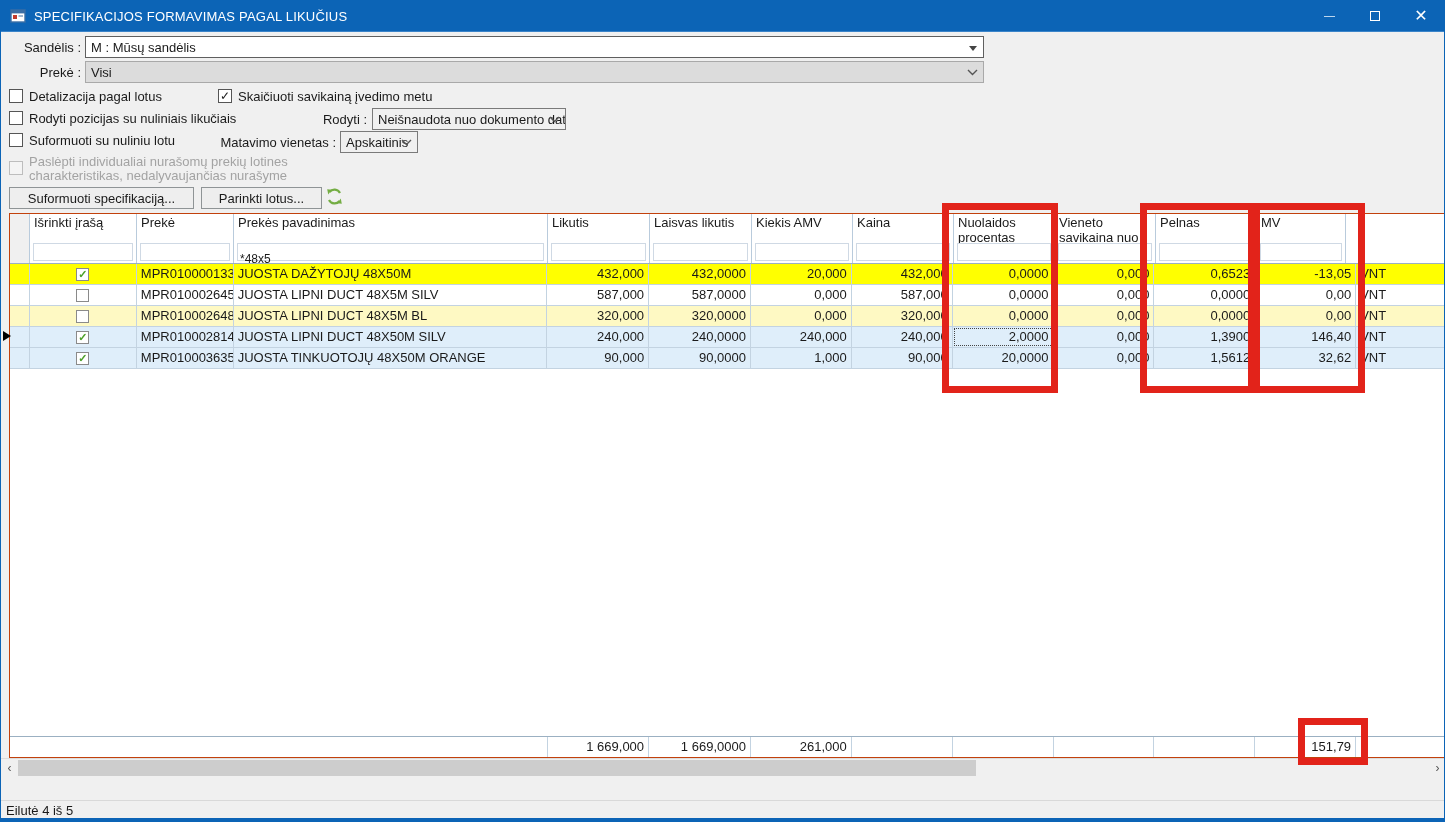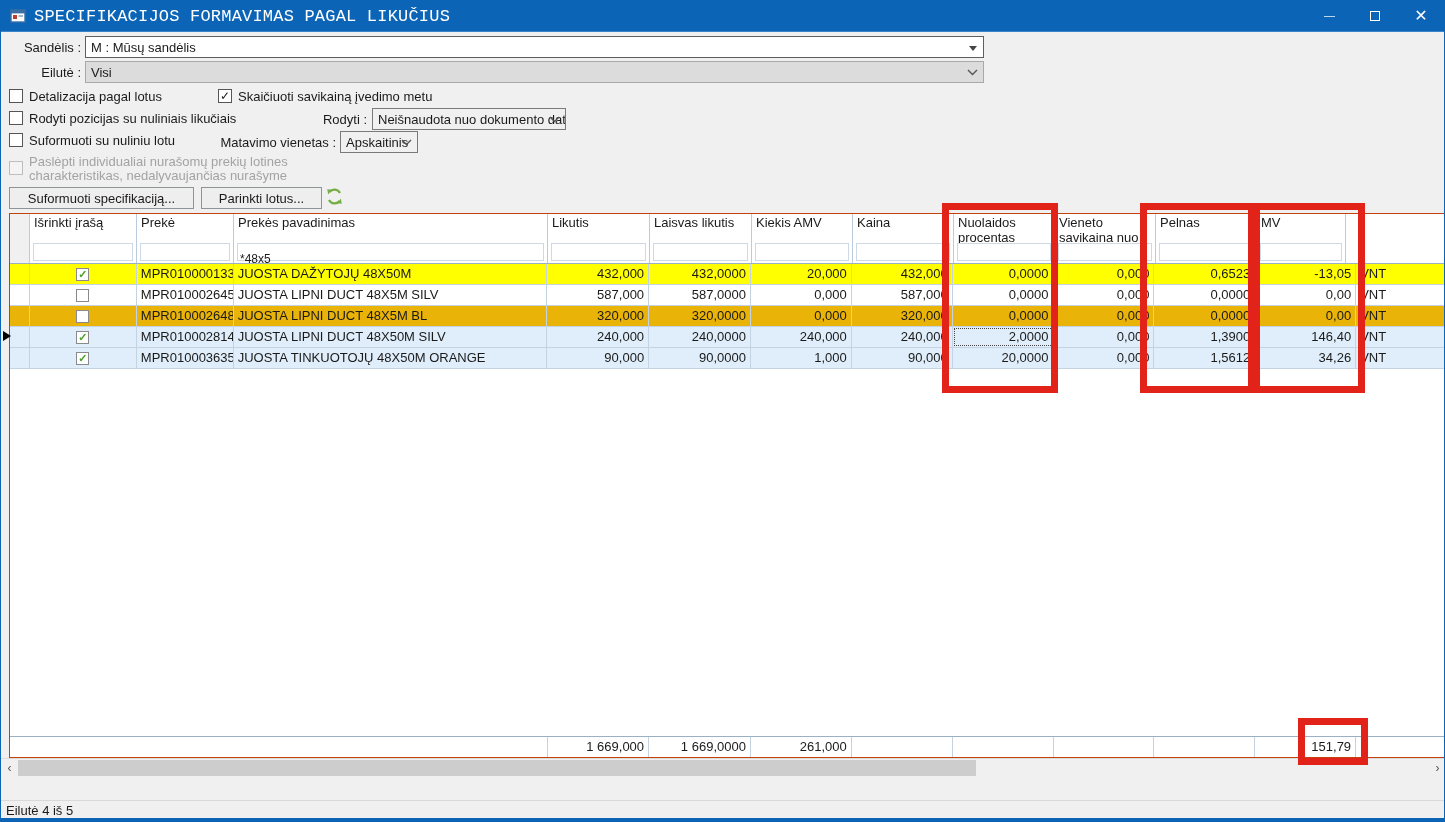--- a/index.html
+++ b/index.html
@@ -5,21 +5,21 @@
   * { box-sizing: border-box; margin: 0; padding: 0; }
   body { font-family: "Liberation Sans", sans-serif; background:#444; }
   .window {
     position: relative; width: 1445px; height: 822px; background:#f0f0f0;
     font-size: 13px; color:#1a1a1a; overflow: hidden; border:1px solid #0c64b6;
   }
   
   .titlebar { position:absolute; left:0; top:0; width:100%; height:31px; background:#0c64b6;
     display:flex; align-items:center; color:#fff; border-bottom:1px solid #3b84c9; }
   .app-icon { width:16px; height:16px; margin:0 8px 0 9px; flex:0 0 auto; }
-  .title-text { font-size:17px; letter-spacing:.2px;font-family:Liberation Mono, monospace; }
+  .title-text { font-size:13px; letter-spacing:.2px; }
   .win-btns { margin-left:auto; display:flex; height:100%; }
   .win-btn { width:46px; height:100%; display:flex; align-items:center; justify-content:center; color:#fff; }
   .glyph-min { width:11px; height:0; border-top:1px solid #bcd6ee; }
   .glyph-max { width:10px; height:10px; border:1px solid #fff; }
   .glyph-close { font-size:16px; line-height:1; font-weight:400; }
   
   .flabel { position:absolute; text-align:right; white-space:nowrap; }
   .combo { position:absolute; height:22px; display:flex; align-items:center; padding:0 22px 0 5px;
     white-space:nowrap; overflow:hidden; }
   .combo .arrow { position:absolute; right:6px; top:9px; width:0; height:0;
@@ -94,21 +94,21 @@
         </div>
     </div>
   </div>
 
   <div class="flabel" style="left:0;top:39px;width:80px;">Sandėlis :</div>
   <div class="combo combo-white" style="left:84px;top:35px;width:899px;">
     <span>M : Mūsų sandėlis</span>
     <span class="arrow"></span>
   </div>
 
-  <div class="flabel" style="left:0;top:64px;width:80px;">Eilutė  :</div>
+  <div class="flabel" style="left:0;top:64px;width:80px;">Prekė  :</div>
   <div class="combo combo-gray" style="left:84px;top:60px;width:899px;">
     <span>Visi</span>
     <svg class="chev" width="11" height="7">
         <polyline points="1,1 5.5,5.5 10,1" fill="none" stroke="#555" stroke-width="1.4"></polyline>
       </svg>
   </div>
 
   <div class="cb" style="left:8px;top:88px;"></div>
   <div class="cb-label" style="left:28px;top:88px;">Detalizacija pagal lotus</div>
 
@@ -225,21 +225,21 @@
           <div class="gcell num" style="width: 102px;">587,000</div>
           <div class="gcell num" style="width: 102px;">587,0000</div>
           <div class="gcell num" style="width: 101px;">0,000</div>
           <div class="gcell num" style="width: 101px;">587,000</div>
           <div class="gcell num" style="width: 101px;">0,0000</div>
           <div class="gcell num" style="width: 101px;">0,000</div>
           <div class="gcell num" style="width: 101px;">0,0000</div>
           <div class="gcell num" style="width: 101px;">0,00</div>
           <div class="gcell" style="width: 89px;">VNT</div>
         </div>
-        <div class="grow" style="background: #eab308;">
+        <div class="grow" style="background: #fef9c3;">
           <div class="gcell" style="width: 20px;"></div>
           <div class="gcell ctr" style="width: 107px;">
             <div class="gcb"></div>
           </div>
           <div class="gcell" style="width: 97px;">MPR010002648</div>
           <div class="gcell" style="width: 314px;">JUOSTA LIPNI DUCT 48X5M BL</div>
           <div class="gcell num" style="width: 102px;">320,000</div>
           <div class="gcell num" style="width: 102px;">320,0000</div>
           <div class="gcell num" style="width: 101px;">0,000</div>
           <div class="gcell num" style="width: 101px;">320,000</div>
@@ -273,21 +273,21 @@
           </div>
           <div class="gcell" style="width: 97px;">MPR010003635</div>
           <div class="gcell" style="width: 314px;">JUOSTA TINKUOTOJŲ 48X50M ORANGE</div>
           <div class="gcell num" style="width: 102px;">90,000</div>
           <div class="gcell num" style="width: 102px;">90,0000</div>
           <div class="gcell num" style="width: 101px;">1,000</div>
           <div class="gcell num" style="width: 101px;">90,000</div>
           <div class="gcell num" style="width: 101px;">20,0000</div>
           <div class="gcell num" style="width: 101px;">0,000</div>
           <div class="gcell num" style="width: 101px;">1,5612</div>
-          <div class="gcell num" style="width: 101px;">34,26</div>
+          <div class="gcell num" style="width: 101px;">32,62</div>
           <div class="gcell" style="width: 89px;">VNT</div>
         </div>
       </div>
     <div class="grid-filler"></div>
     <div class="grid-totals">
         <div class="tcell" style="width: 20px;"></div>
         <div class="tcell" style="width: 107px;"></div>
         <div class="tcell" style="width: 97px;"></div>
         <div class="tcell" style="width: 314px;"></div>
         <div class="tcell" style="width: 102px; border-right: 1px solid rgb(195, 211, 225); border-left: 1px solid rgb(195, 211, 225);">1 669,000</div>

